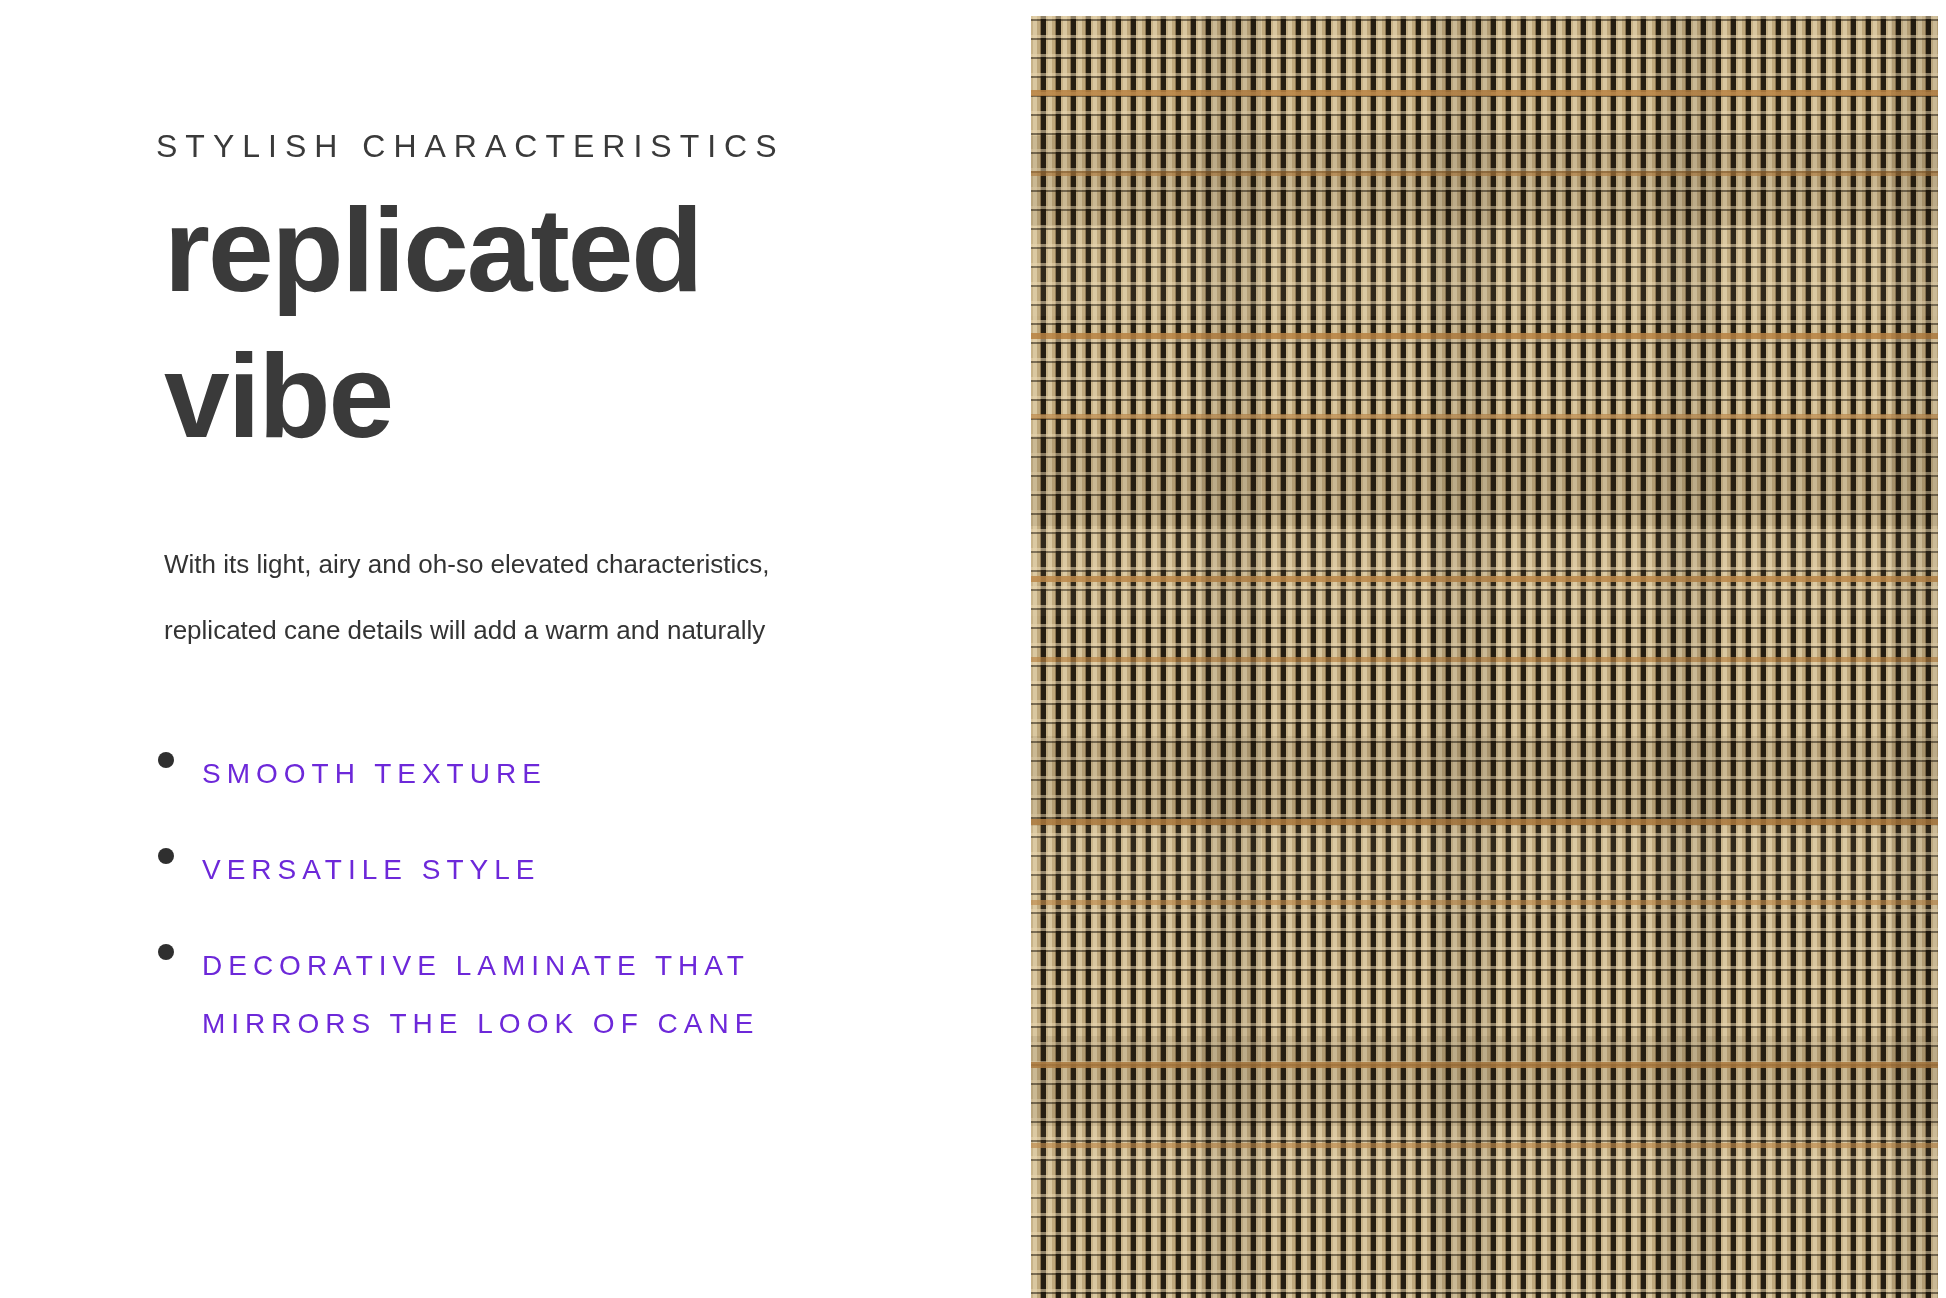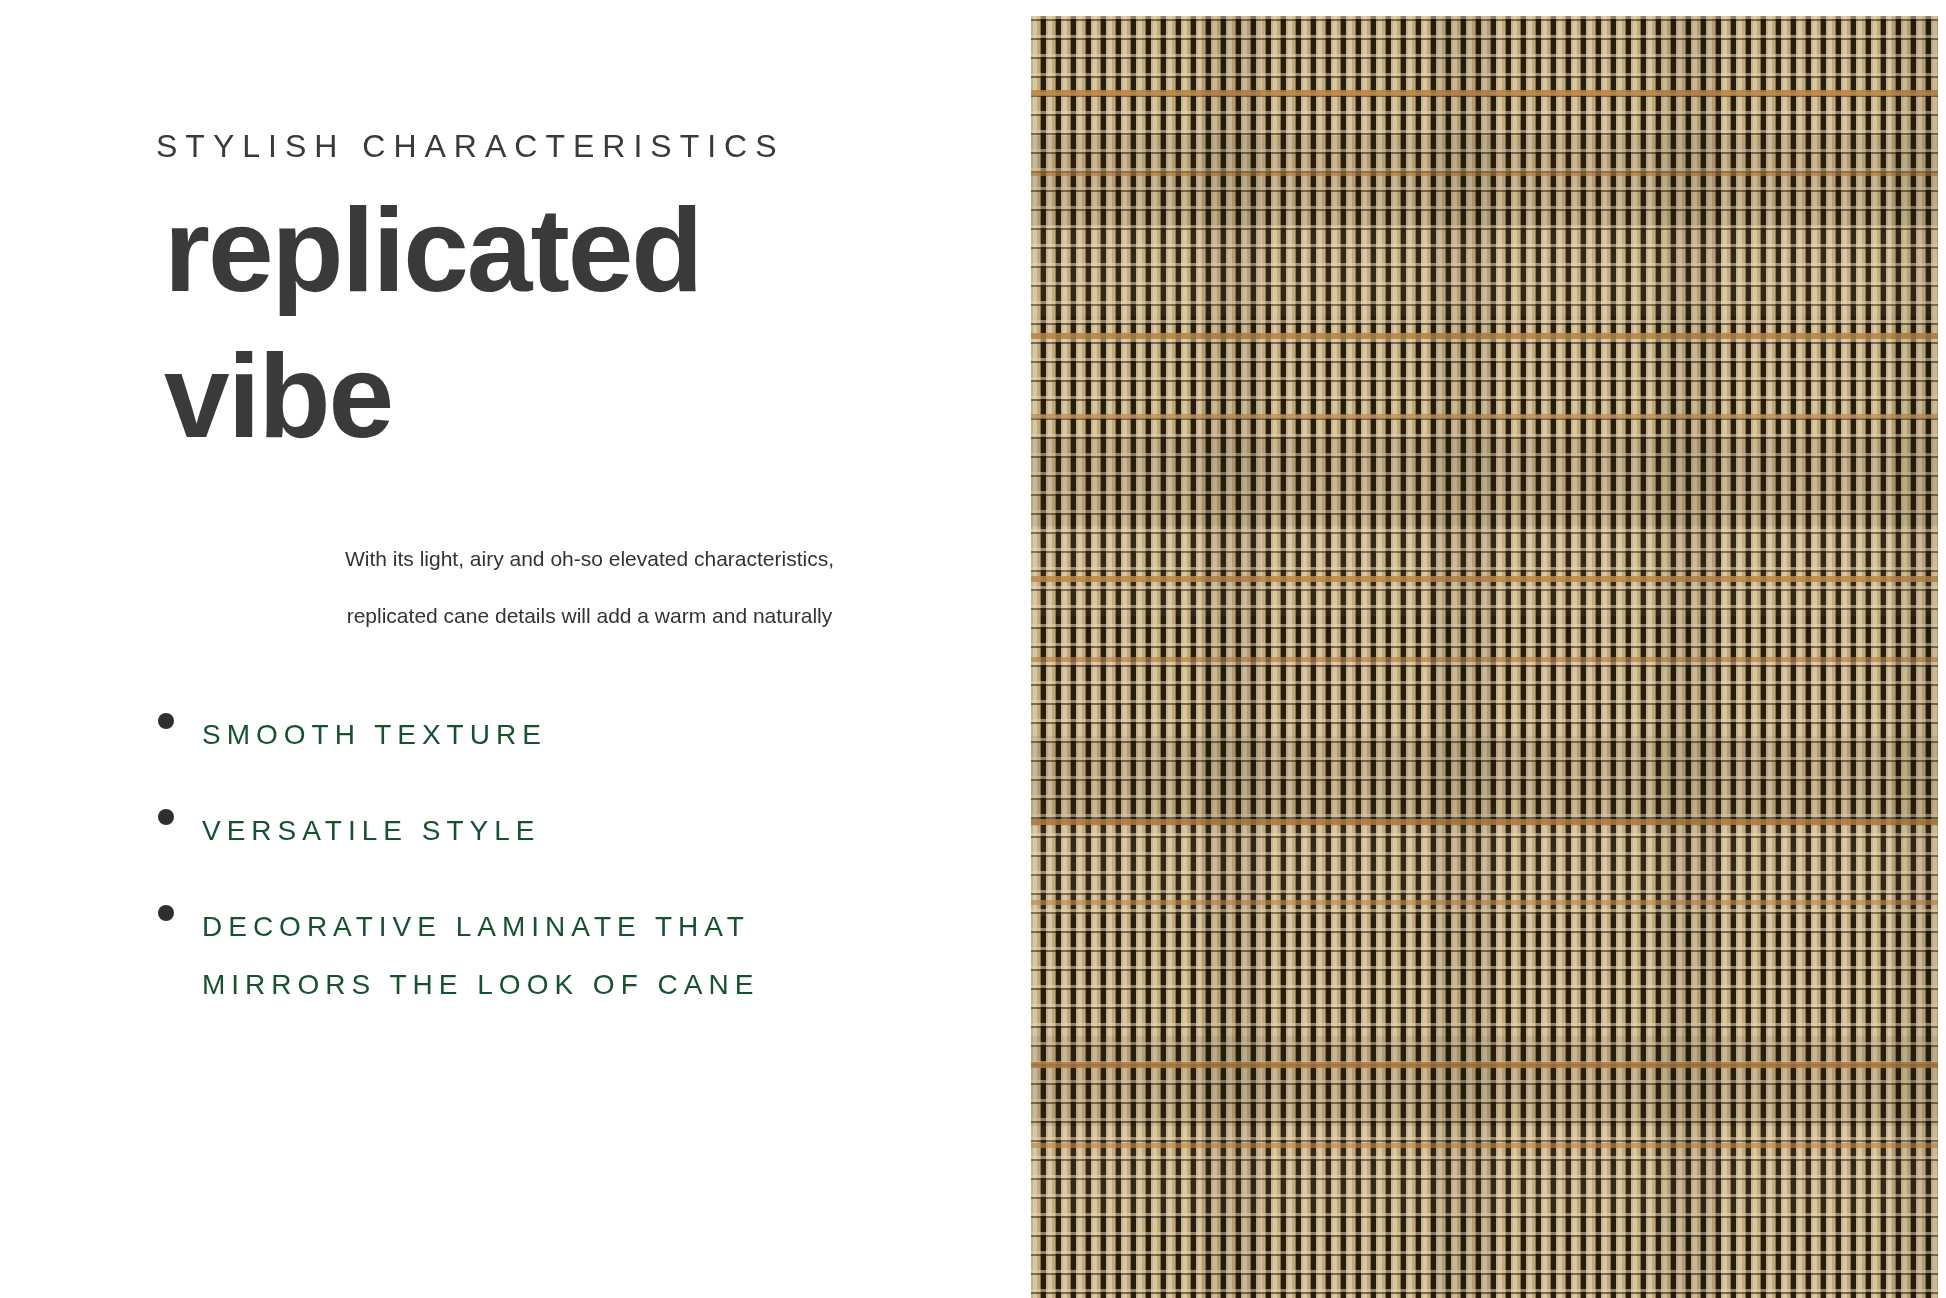--- a/index.html
+++ b/index.html
@@ -37,40 +37,40 @@
     font-size: 118px;
     line-height: 1.1;
     font-weight: 700;
     letter-spacing: -2px;
     color: #3a3a3a;
   }
   .title-line { display: block; }
 
   .desc {
     margin-top: 45px;
-    font-size: 21px;
+    font-size: 26px;
     line-height: 1.95;
     font-weight: 400;
     color: #333333;
-    text-align: center;
   }
   .desc-line { display: block; white-space: nowrap; }
 
   .features {
     margin-top: 38px;
     list-style: none;
   }
   .feature {
     position: relative;
     padding-left: 38px;
     margin-bottom: 22px;
     font-size: 28px;
     line-height: 1.5;
     letter-spacing: 6px;
-    color: #14532d;
+    color: #6d28d9;
+    margin-top: 19px;
   }
   .dot {
     position: absolute;
     left: 2px;
     top: 15px;
     width: 11px;
     height: 11px;
     border-radius: 50%;
     background: #2f2f2f;
   }

